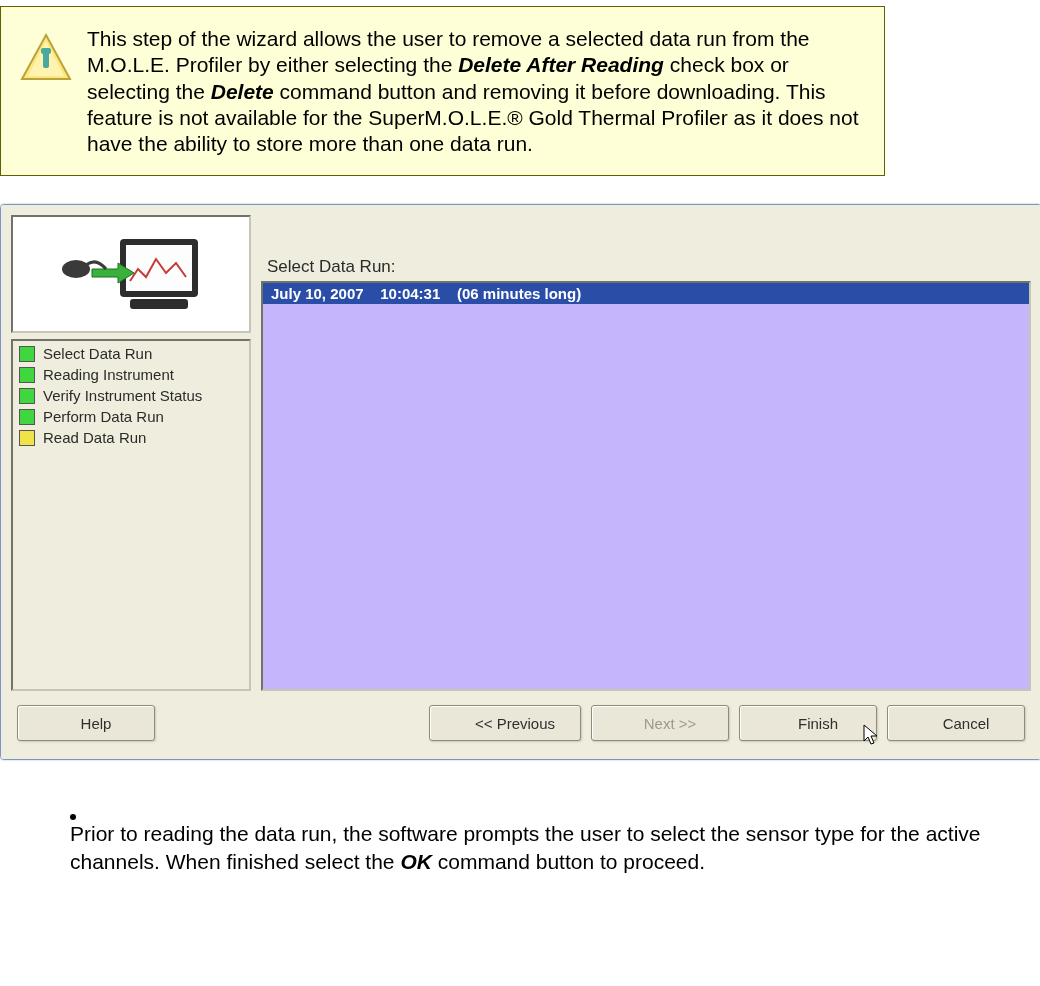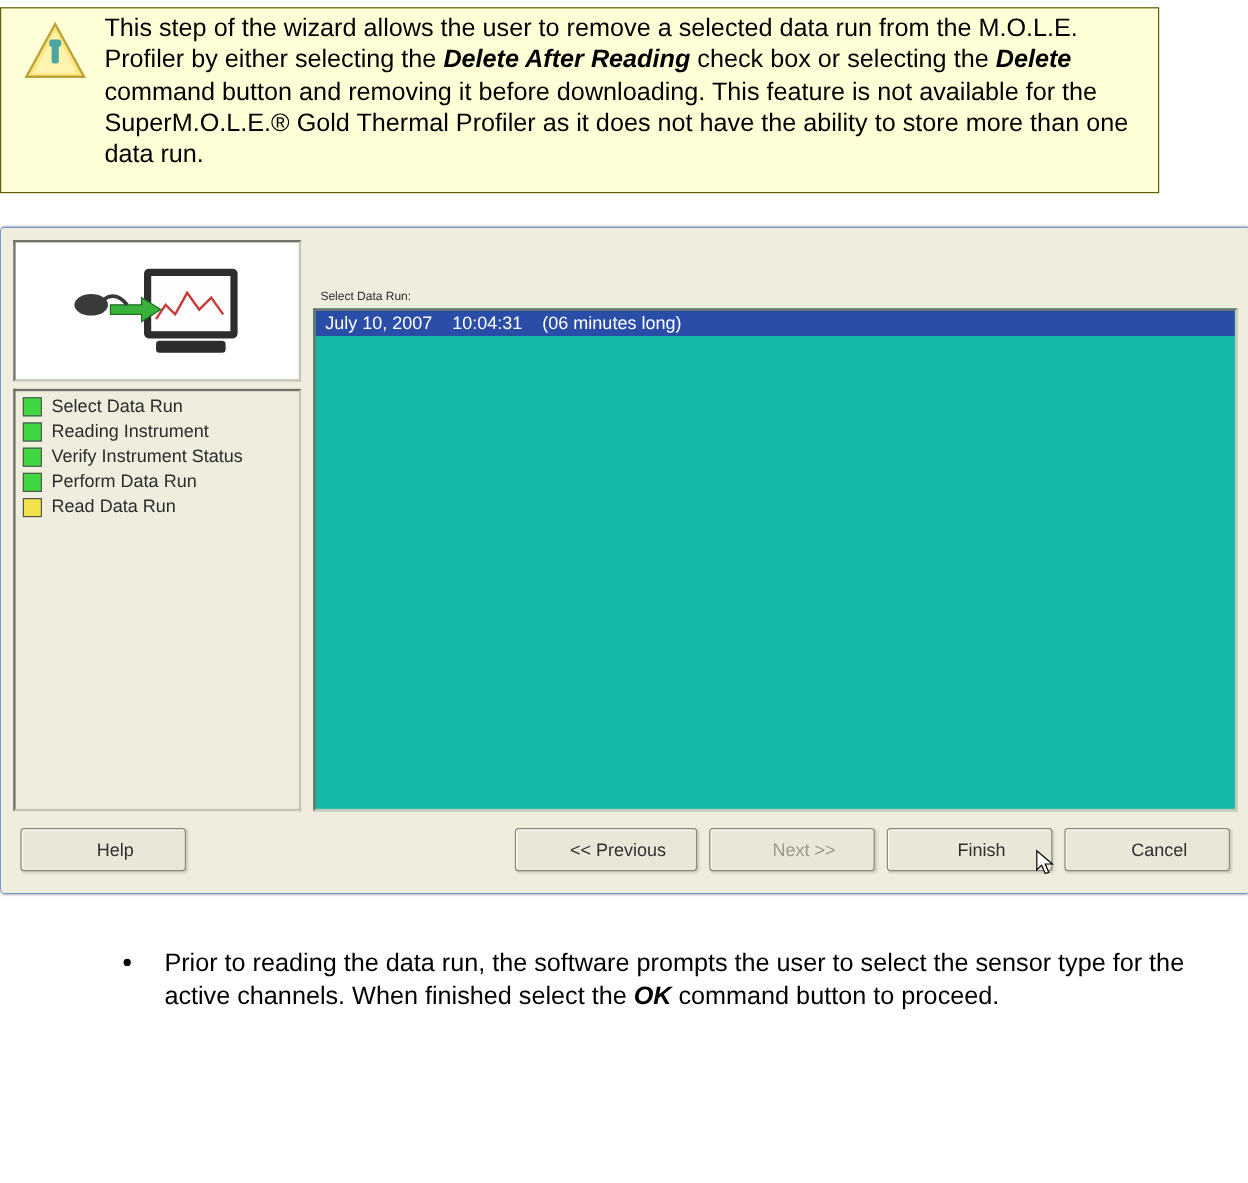--- a/index.html
+++ b/index.html
@@ -1,52 +1,52 @@
 <!DOCTYPE html>
 <html><head>
 <meta charset="utf-8">
 <style>
   html,body{margin:0;padding:0;font-family:Arial,Helvetica,sans-serif;color:#000;background:#fff;}
   .page{width:1040px;box-sizing:border-box;}
   
-  .info-box{display:flex;align-items:flex-start;background:#feffd6;border:1px solid #635e00;padding:4px 18px 18px 18px;margin:6px 0 28px 0;box-sizing:border-box;width:966px;}
+  .info-box{display:flex;align-items:flex-start;background:#feffd6;border:1px solid #635e00;padding:19px 18px 18px 18px;margin:6px 0 28px 0;box-sizing:border-box;width:885px;}
   .info-icon{flex:0 0 58px;margin-right:10px;margin-top:6px;}
   .info-text{font-size:21px;line-height:1.25;}
   .info-text b{font-style:italic;font-weight:bold;}
   
   .shot{width:1040px;border:1px solid #7a95c8;border-radius:4px;overflow:hidden;box-shadow:0 0 2px rgba(0,0,0,0.3);}
   .titlebar{height:36px;background:linear-gradient(#4a78d4,#2b55b6 55%,#1a3e92);display:flex;align-items:center;justify-content:space-between;padding:0 6px 0 12px;}
   .titlebar-title{color:#fff;font-size:18px;font-weight:bold;text-shadow:0 1px 1px rgba(0,0,0,0.4);}
   .close-btn{width:26px;height:24px;background:linear-gradient(#f98b6a,#e44e28 60%,#c32c0b);border:1px solid #8a1900;border-radius:3px;color:#fff;display:flex;align-items:center;justify-content:center;font-size:15px;font-weight:bold;box-shadow:inset 0 1px 0 rgba(255,255,255,0.3);}
   .dlg-body{background:#efedde;padding:10px;display:flex;flex-direction:column;gap:0;}
   .upper{display:flex;gap:10px;margin-bottom:0;height:476px;}
   .left-pane{width:240px;display:flex;flex-direction:column;}
   .header-img{height:118px;border:2px inset #c7c5b5;background:#fff;display:flex;align-items:center;justify-content:center;margin-bottom:6px;padding:10px;box-sizing:border-box;}
   .steps{flex:1;border:2px inset #c7c5b5;background:#efedde;padding:2px 4px;box-sizing:border-box;}
   .step-row{display:flex;align-items:center;gap:8px;font-size:15px;color:#2b2b2b;padding:2px 2px;filter:blur(0.4px);}
   .sq{width:14px;height:14px;border:1px solid #555;}
   .sq.green{background:#3fd63f;}
   .sq.yellow{background:#f2e24a;}
   .right-pane{flex:1;display:flex;flex-direction:column;}
-  .rp-label{font-size:10px;color:#2b2b2b;padding:42px 0 4px 6px;filter:blur(0.4px);}
-  .listbox{flex:1;border:2px inset #c7c5b5;background:#14b8a6;overflow:hidden;}
+  .rp-label{font-size:17px;color:#2b2b2b;padding:42px 0 4px 6px;filter:blur(0.4px);}
+  .listbox{flex:1;border:2px inset #c7c5b5;background:#c4b5fd;overflow:hidden;font-weight:bold;}
   .list-item{background:#2a4ea8;color:#fff;font-size:15px;padding:2px 8px;white-space:pre;filter:blur(0.4px);}
   .btn-row{display:flex;justify-content:flex-end;align-items:center;gap:10px;padding:14px 6px 8px 6px;}
   .wiz-btn{height:34px;border:1px solid #8c8c78;background:#eae7d8;border-radius:3px;font-size:15px;color:#2f2f2f;display:flex;align-items:center;justify-content:center;box-shadow:inset 1px 1px 0 #fff,1px 1px 2px rgba(0,0,0,0.15);filter:blur(0.4px);position:relative;padding-left:20px;}
   .wiz-btn.disabled{color:#9c9a8a;}
   .btn-help{width:116px;}
   .btn-prev{width:130px;}
   .btn-next{width:116px;}
   .btn-finish{width:116px;}
   .btn-cancel{width:116px;}
   .btn-spacer{flex:1;}
   .cursor{position:absolute;right:-6px;bottom:-10px;font-size:20px;color:#000;pointer-events:none;filter:blur(0.3px);}
   
   .bullet-wrap{margin:44px 0 0 0;padding:0;}
-  .bullet{display:flex;align-items:flex-start;font-size:21px;line-height:1.3;padding-left:103px;}
+  .bullet{display:flex;align-items:flex-start;font-size:21px;line-height:1.3;padding-left:70px;flex-direction:column;}
   .dot{flex:0 0 auto;width:6px;height:6px;background:#000;border-radius:50%;margin:10px 28px 0 0;}
   .bullet-text b{font-style:italic;font-weight:bold;}
 </style>
 </head>
 <body>
 
 <div class="page">
 
   <div class="info-box">
     <div class="info-icon">

